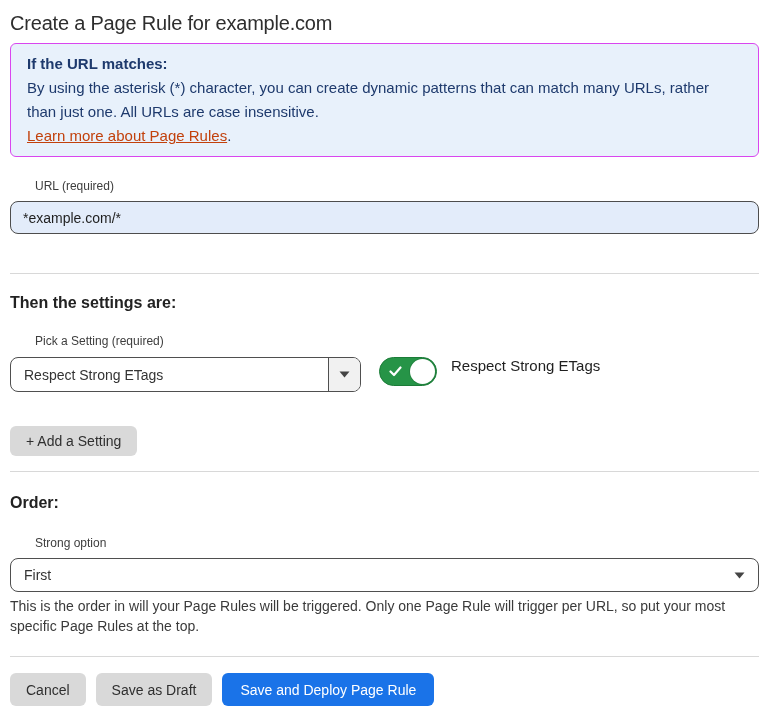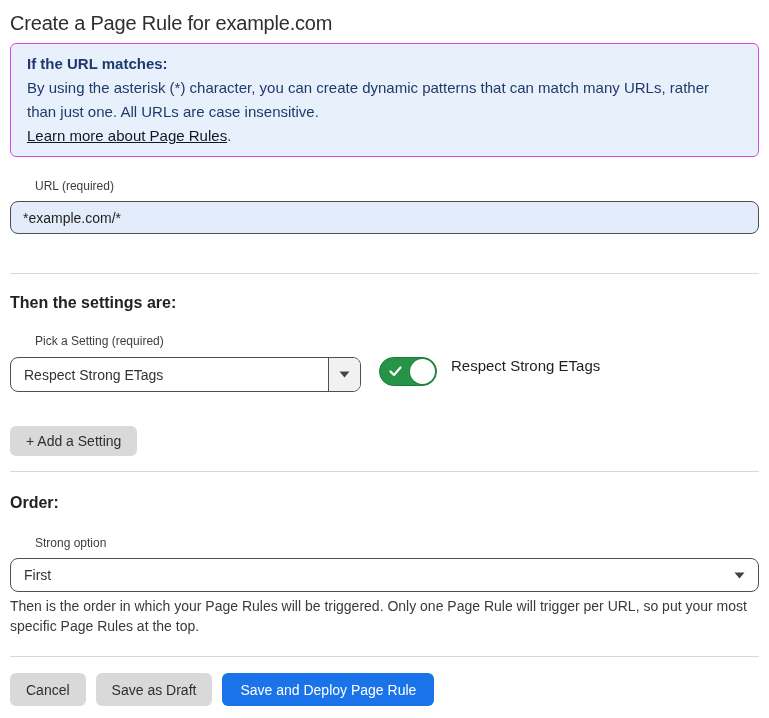--- a/index.html
+++ b/index.html
@@ -22,21 +22,21 @@
     margin-top: 8px;
     background: #e8f1fb;
     border: 1px solid #d946ef;
     border-radius: 6px;
     padding: 8px 16px;
     color: #1e3a6d;
     font-size: 15px;
     line-height: 24px;
   }
   .info-heading { font-weight: 700; }
-  .info-link { color: #0f172a; text-decoration: underline; cursor: pointer; }
+  .info-link { color: #c2410c; text-decoration: underline; cursor: pointer; }
   .info-link-suffix { color: #1e3a6d; }
 
   .field-label {
     display: block;
     margin-top: 22px;
     font-size: 12px;
     color: #3d3d3d;
     margin-left: 25px;
   }
 
@@ -197,21 +197,21 @@
 
   <div class="select-control order-select">
     <span class="select-text">First</span>
     <span class="chevron-wrap">
       <svg width="11" height="7" viewBox="0 0 11 7">
           <path d="M0.5 0.5 L10.5 0.5 L5.5 6.5 Z" fill="#444"></path>
         </svg>
     </span>
   </div>
 
-  <p class="help-text">Then is the order in which your Page Rules will be triggered. Only one Page Rule will trigger per URL, so put your most specific Page Rules at the top.</p>
+  <p class="help-text">This is the order in will your Page Rules will be triggered. Only one Page Rule will trigger per URL, so put your most specific Page Rules at the top.</p>
 
   <hr class="divider divider-3">
 
   <div class="footer">
     <button class="grey-btn">Cancel</button>
     <button class="grey-btn">Save as Draft</button>
     <button class="blue-btn">Save and Deploy Page Rule</button>
   </div>
 
 </div>

